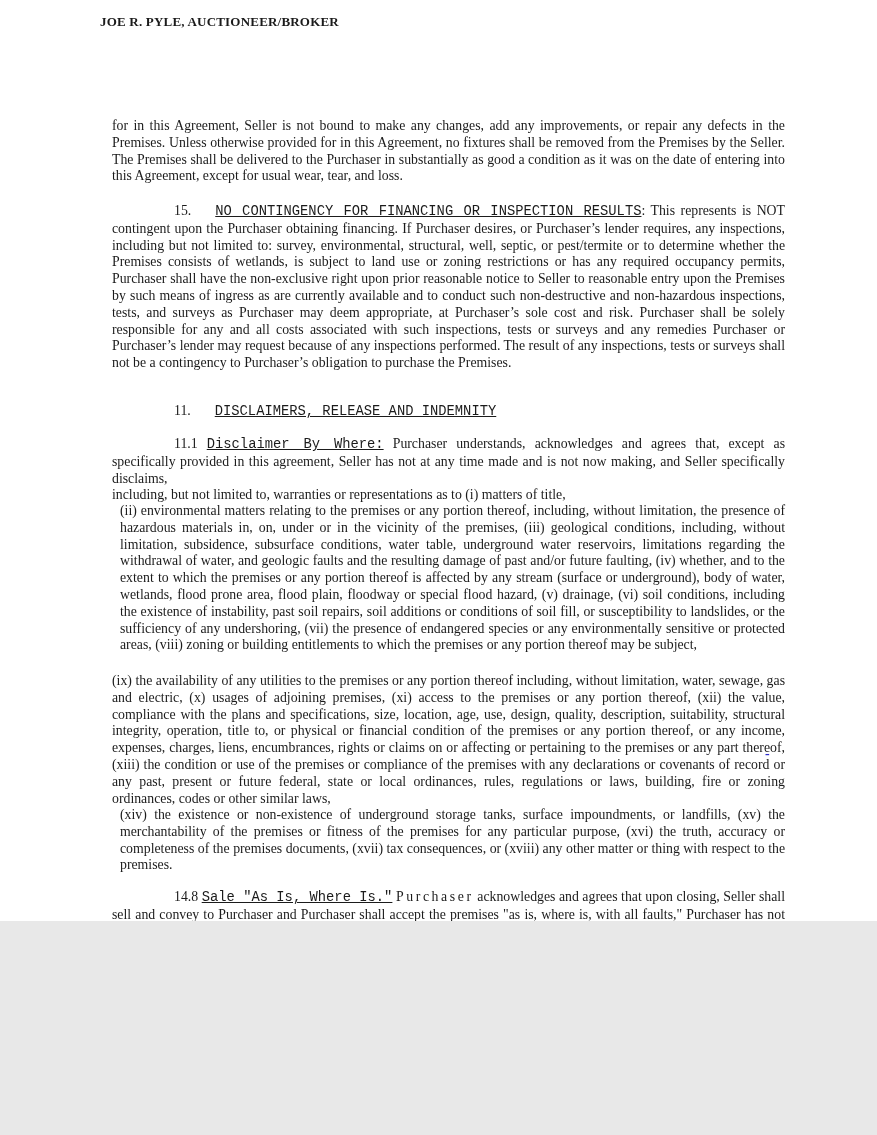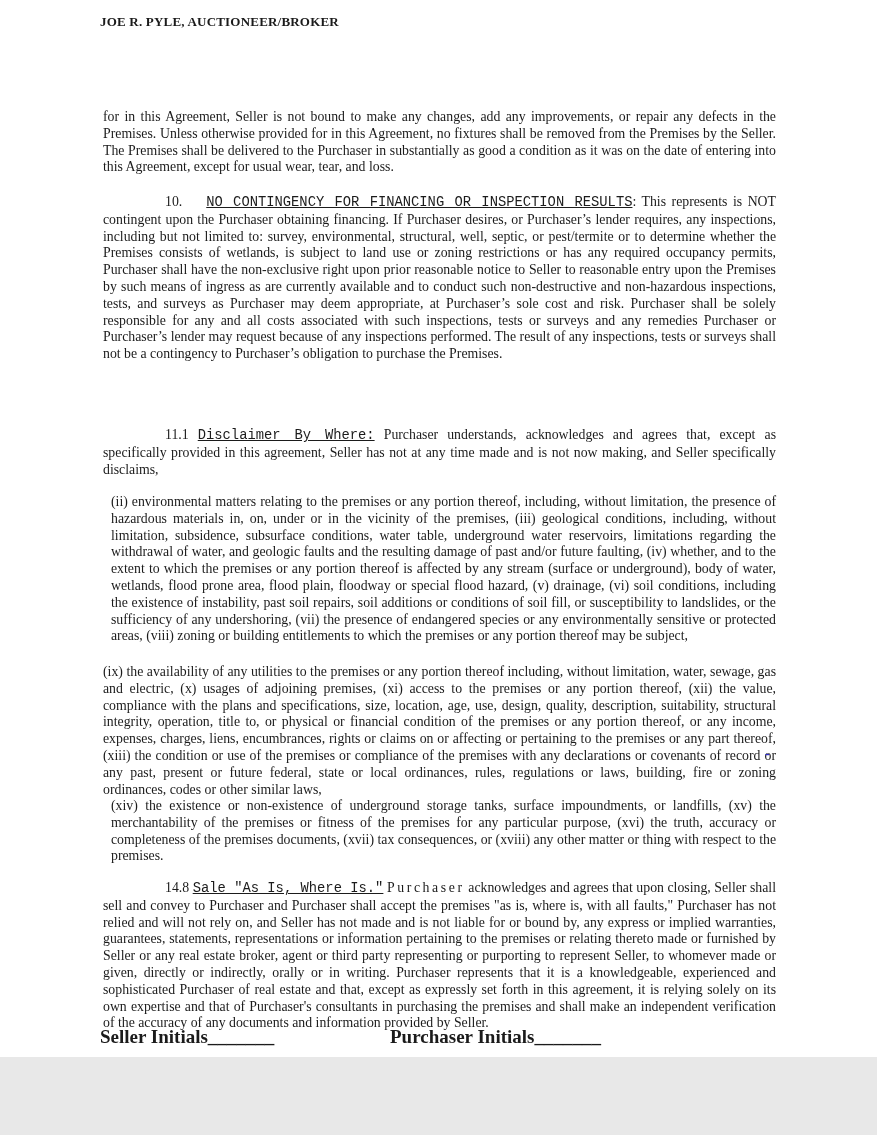--- a/index.html
+++ b/index.html
@@ -1,31 +1,31 @@
 <!DOCTYPE html>
 <html><head>
 <meta charset="utf-8">
 <style>
   html,body{margin:0;padding:0;background:#e8e8e8;}
   .page{
     position:relative;
-    width:877px;height:1057px;
+    width:877px;height:921px;
     background:#ffffff;
     color:#1b1b1b;
     font-family:"Liberation Serif", serif;
     font-size:13.8px;
     line-height:16.8px;
     overflow:hidden;
     margin:0 auto;
   }
   .hdr{
     position:absolute;left:100px;top:14px;
     font-weight:bold;font-size:13px;letter-spacing:.2px;
   }
-  .para{position:absolute;left:100px;width:673px;margin:3px;}
+  .para{position:absolute;left:100px;width:673px;margin:12px;}
   .j{text-align:justify;}
   .ind{display:inline-block;width:62px;}
   .tab{display:inline-block;width:24px;}
   .u{text-decoration:underline;font-family:Liberation Mono, monospace;}
   .blk{display:block;}
   .off8{left:108px;width:665px;}
   .spaced{letter-spacing:2.6px;}
   .sig{position:absolute;top:1029px;font-weight:bold;font-size:19px;}
   .sig-seller{left:100px;}
   .sig-purchaser{left:360px;margin-left:30px;}
@@ -41,29 +41,33 @@
 
   <div class="hdr">
     <span>JOE R. PYLE, AUCTIONEER/BROKER</span>
   </div>
 
   <p class="para j" style="top:106px">
     <span>for in this Agreement, Seller is not bound to make any changes, add any improvements, or repair any defects in the Premises. Unless otherwise provided for in this Agreement, no fixtures shall be removed from the Premises by the Seller.  The Premises shall be delivered to the Purchaser in substantially as good a condition as it was on the date of entering into this Agreement, except for usual wear, tear, and loss.</span>
   </p>
 
   <p class="para j" style="top:191px">
-    <span class="ind"></span><span>10.</span><span class="tab"></span><span class="u">NO CONTINGENCY FOR FINANCING OR INSPECTION RESULTS</span><span>: This represents is</span>
+    <span class="ind"></span><span>15.</span><span class="tab"></span><span class="u">NO CONTINGENCY FOR FINANCING OR INSPECTION RESULTS</span><span>: This represents is</span>
     <span>NOT contingent upon the Purchaser obtaining financing. If Purchaser desires, or Purchaser’s lender requires, any inspections, including but not limited to: survey, environmental, structural, well, septic, or pest/termite or to determine whether the Premises consists of wetlands, is subject to land use or zoning restrictions or has any required occupancy permits, Purchaser shall have the non-exclusive right upon prior reasonable notice to Seller to reasonable entry upon the Premises by such means of ingress as are currently available and to conduct such non-destructive and non-hazardous inspections, tests, and surveys as Purchaser may deem appropriate, at Purchaser’s sole cost and risk. Purchaser shall be solely responsible for any and all costs associated with such inspections, tests or surveys and any remedies Purchaser or Purchaser’s lender may request because of any inspections performed. The result of any inspections, tests or surveys shall not be a contingency to Purchaser’s obligation to purchase the Premises.</span>
   </p>
 
+  <p class="para" style="top:391px">
+    <span class="ind"></span><span>11.</span><span class="tab"></span><span class="u">DISCLAIMERS, RELEASE AND INDEMNITY</span>
+  </p>
 
   <p class="para j" style="top:424px">
     <span class="ind"></span><span>11.1</span>
     <span class="u">Disclaimer By Where:</span>
     <span>Purchaser understands, acknowledges and agrees that, except as specifically provided in this agreement, Seller has not at any time made and is not now making, and Seller specifically disclaims,</span>
+    <span class="blk">including, but not limited to, warranties or representations as to (i) matters of title,</span>
   </p>
 
   <p class="para j off8" style="top:491px">
     <span>(ii) environmental matters relating to the premises or any portion thereof, including, without limitation, the presence of hazardous materials in, on, under or in the vicinity of the premises, (iii) geological conditions, including, without limitation, subsidence, subsurface conditions, water table, underground water reservoirs, limitations regarding the withdrawal of water, and geologic faults and the resulting damage of past and/or future faulting, (iv) whether, and to the extent to which the premises or any portion thereof is affected by any stream (surface or underground), body of water, wetlands, flood prone area, flood plain, floodway or special flood hazard, (v) drainage, (vi) soil conditions, including the existence of instability, past soil repairs, soil additions or conditions of soil fill, or susceptibility to landslides, or the sufficiency of any undershoring, (vii) the presence of endangered species or any environmentally sensitive or protected areas, (viii) zoning or building entitlements to which the premises or any portion thereof may be subject,</span>
   </p>
 
   <p class="para j" style="top:661px">
     <span>(ix) the availability of any utilities to the premises or any portion thereof including, without limitation, water, sewage, gas and electric, (x) usages of adjoining premises,  (xi) access to the premises or any portion thereof, (xii) the value, compliance with the plans and specifications, size, location, age, use, design, quality, description, suitability, structural integrity, operation, title to, or physical or financial condition of the premises or any portion thereof, or any income, expenses, charges, liens, encumbrances, rights or claims on or affecting or pertaining to the premises or any part thereof, (xiii) the condition or use of the premises or compliance of the premises with any declarations or covenants of record or any past, present or future federal, state or local ordinances, rules, regulations or laws, building, fire or zoning ordinances, codes or other similar laws,</span>
   </p>
 

